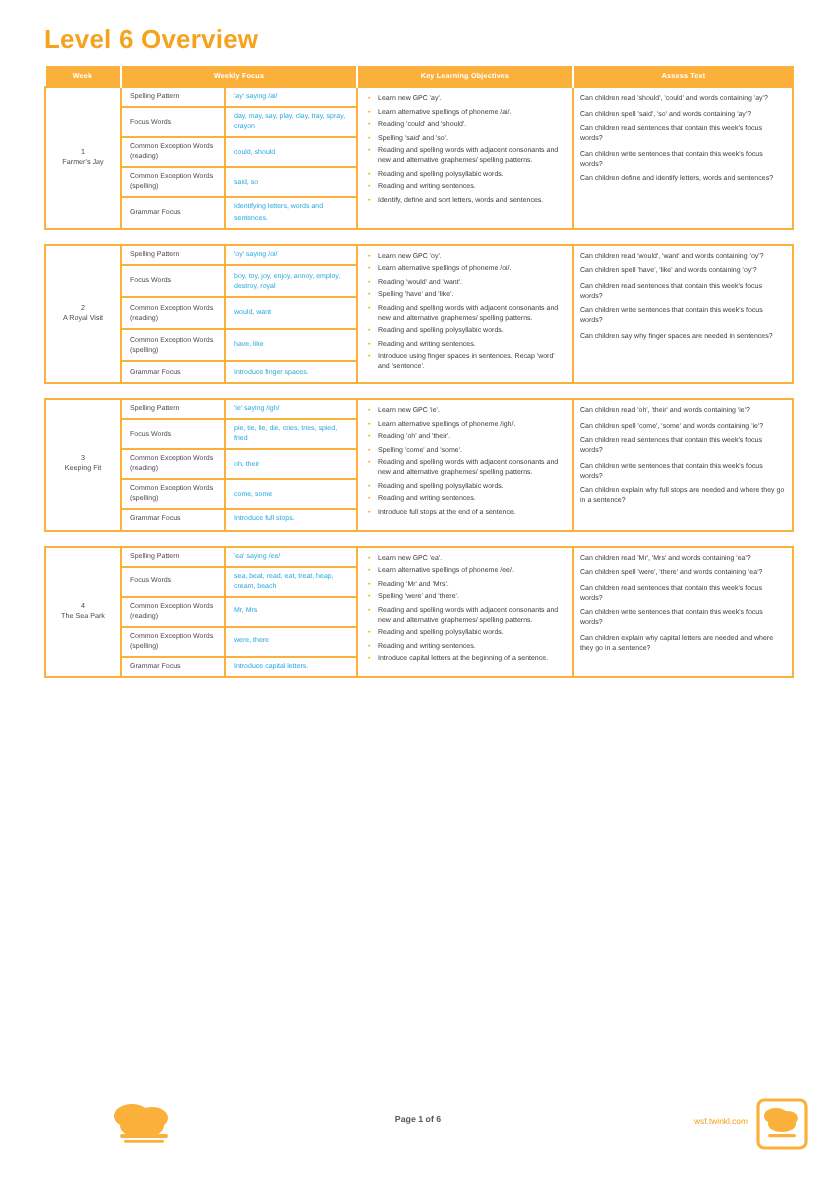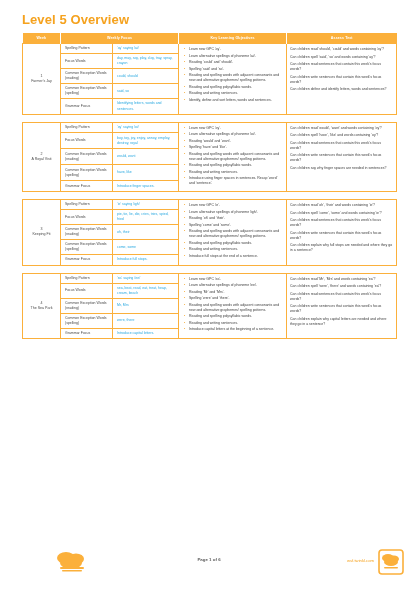--- a/index.html
+++ b/index.html
@@ -173,21 +173,21 @@
     top: 1px;
     width: 26px;
     height: 26px;
   }
 </style>
 </head>
 <body>
 
 <div class="page">
 
-  <div class="title">Level 5 Overview</div>
+  <div class="title">Level 6 Overview</div>
 
   <table class="grid">
     <colgroup>
       <col class="c-week">
         <col class="c-cat">
         <col class="c-val">
         <col class="c-obj">
         <col class="c-ass">
     </colgroup>
     <thead>

